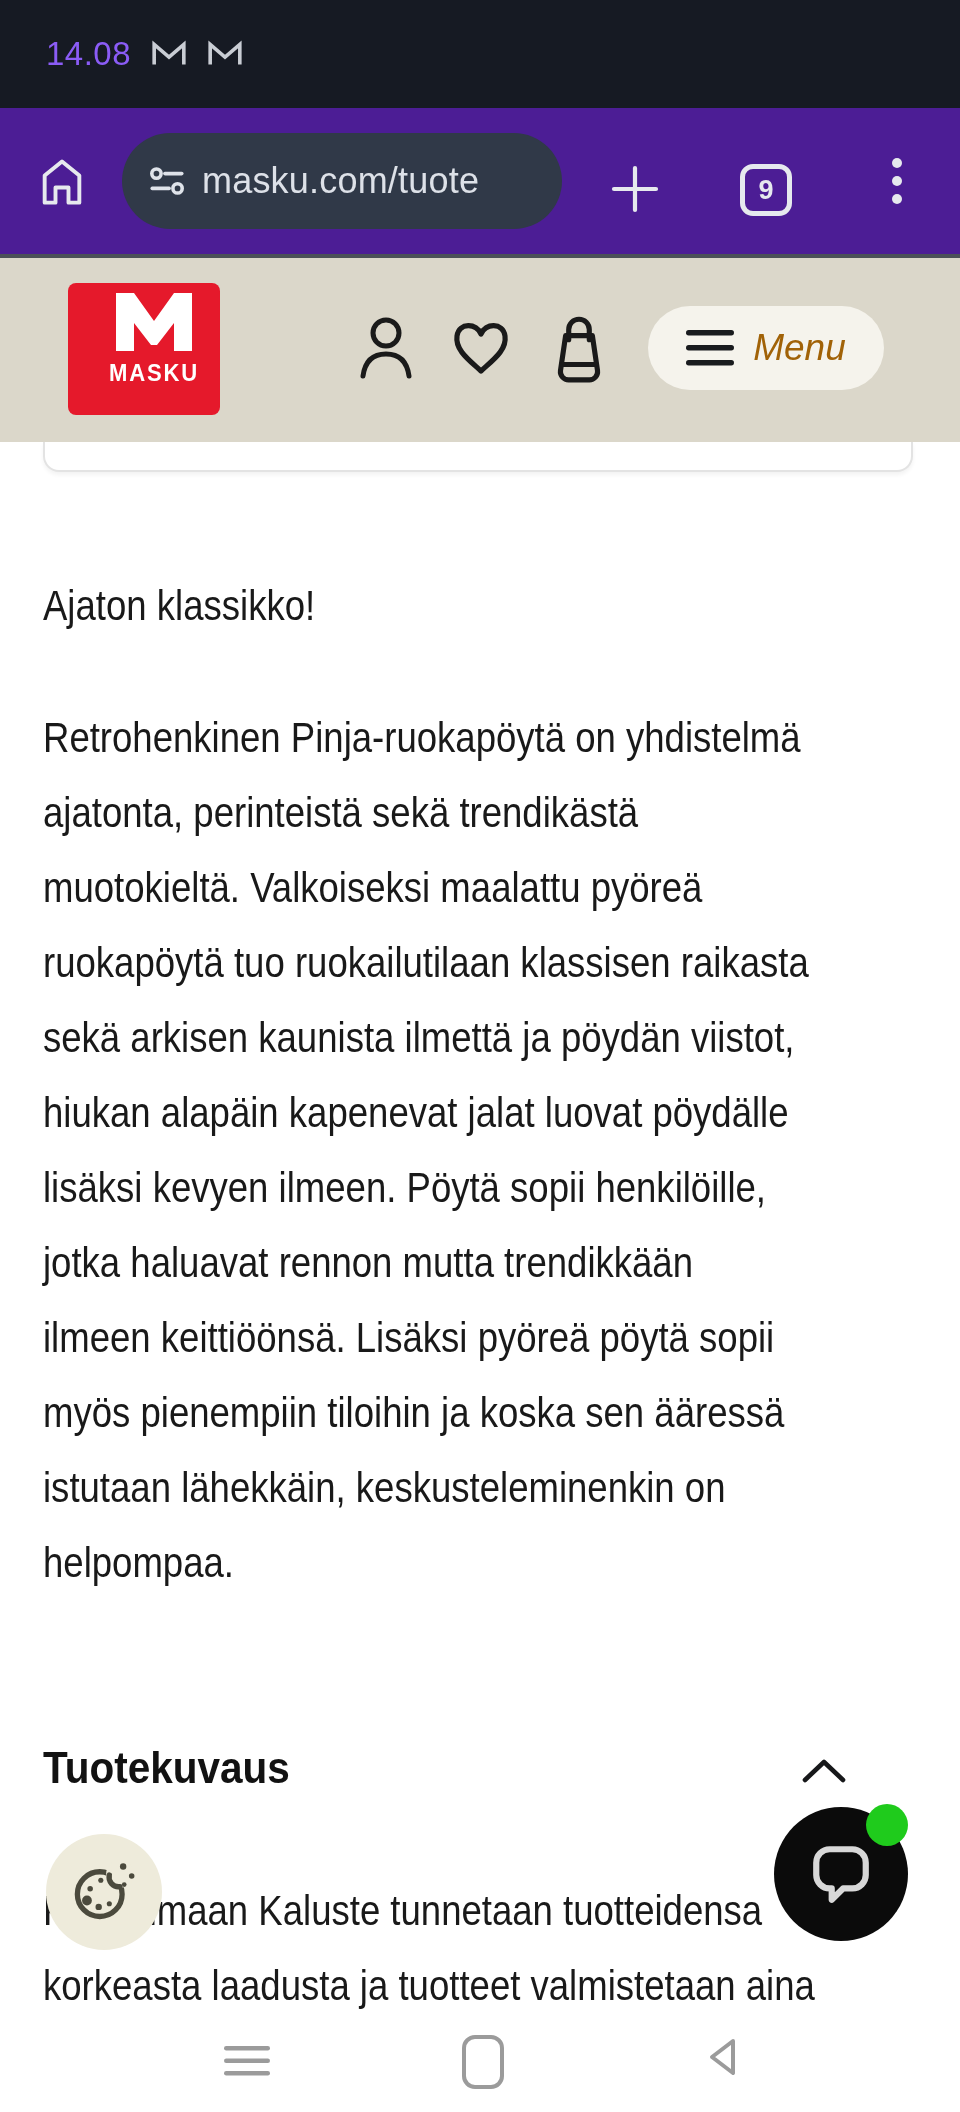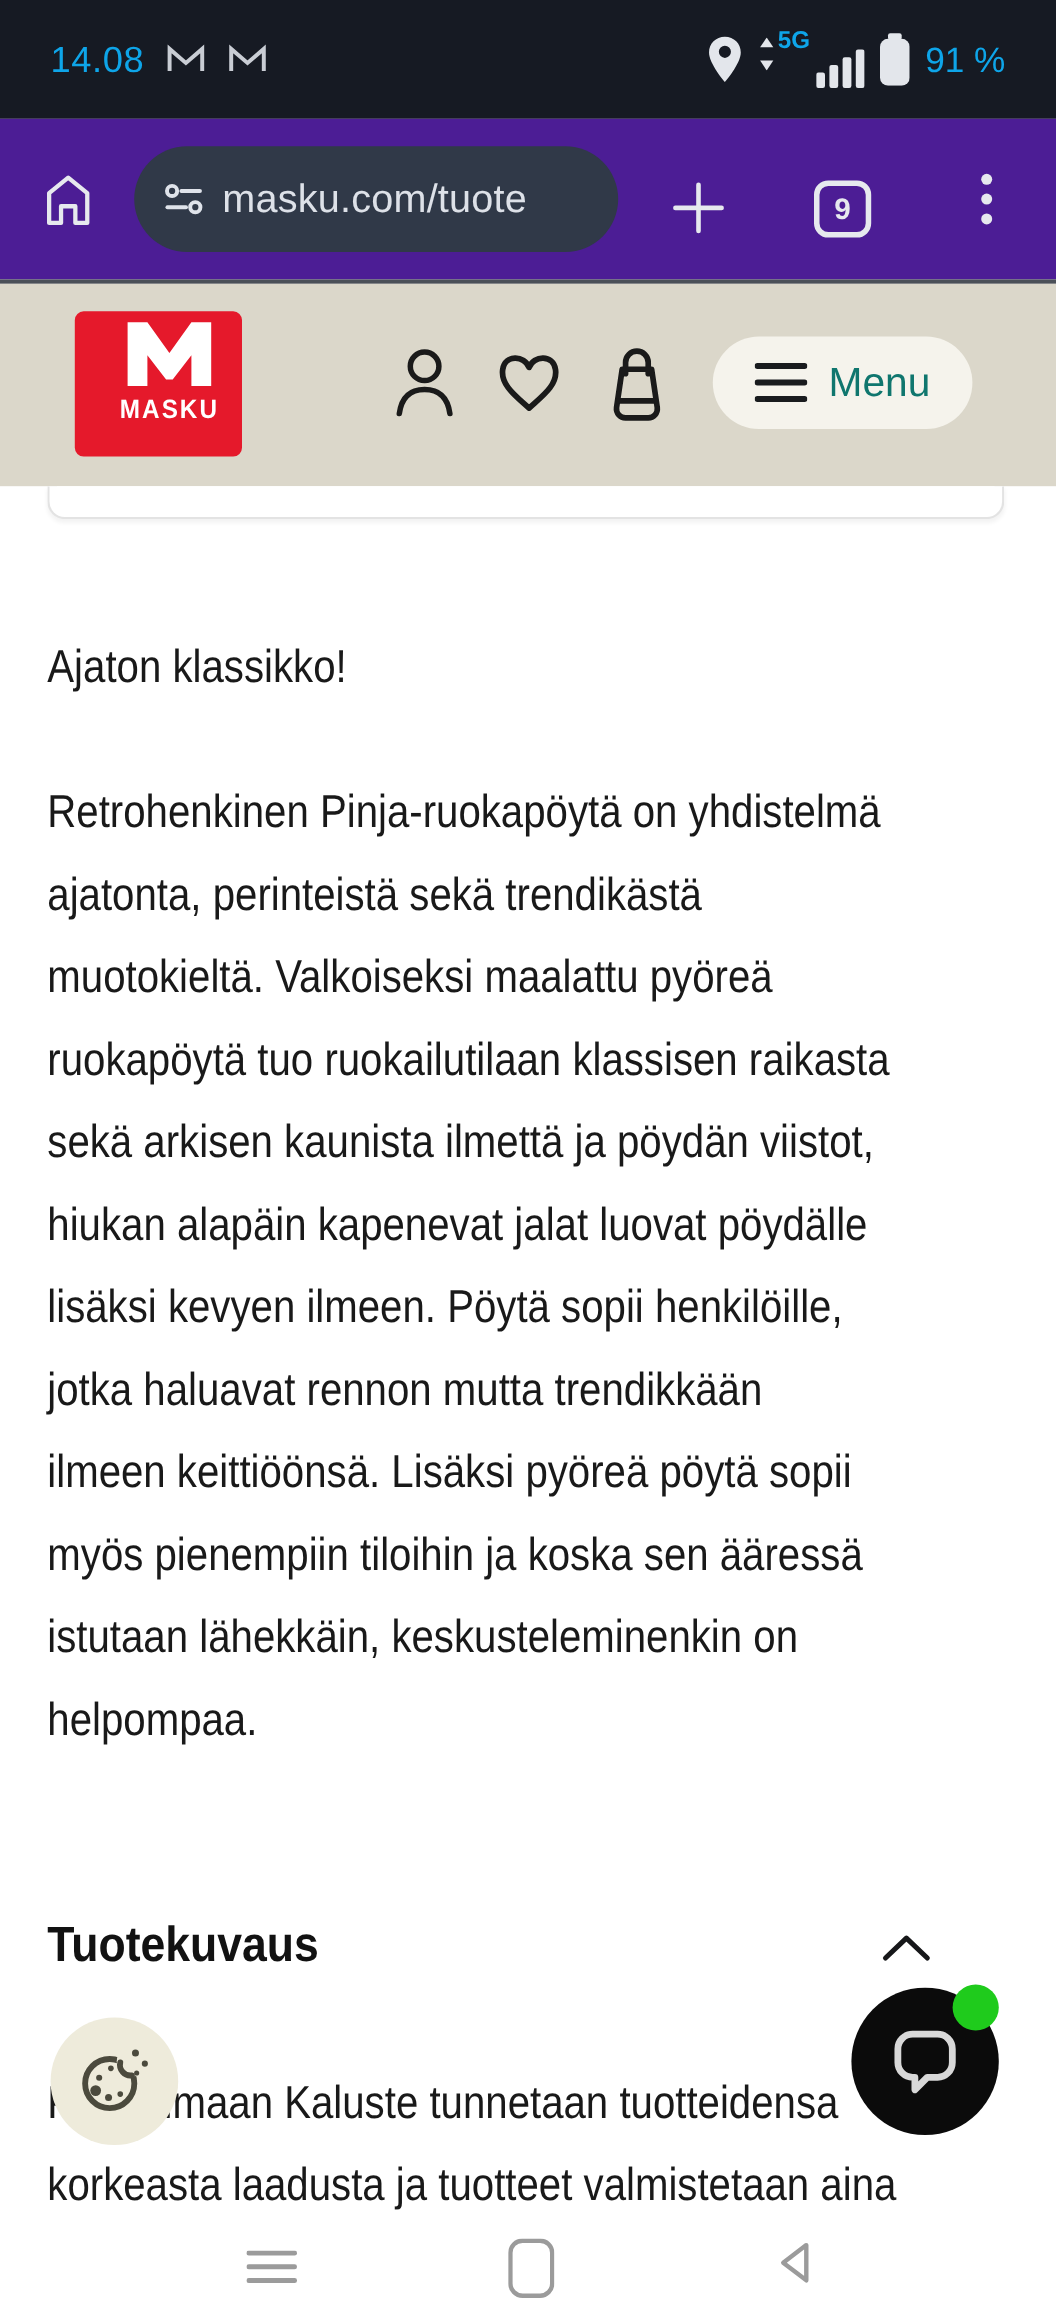--- a/index.html
+++ b/index.html
@@ -2,21 +2,21 @@
 <html><head>
 <meta charset="utf-8">
 <style>
   html,body{margin:0;padding:0;background:#fff;}
   .screen{position:relative;width:960px;height:2112px;background:#ffffff;overflow:hidden;
           font-family:"Liberation Sans",sans-serif;color:#1b1b1b;}
 
   
   .statusbar{position:absolute;left:0;top:0;width:100%;height:108px;background:#161a23;
              display:flex;align-items:center;justify-content:space-between;
-             padding:0 46px;box-sizing:border-box;color:#0ea5e9;}
+             padding:0 46px;box-sizing:border-box;color:#8b5cf6;}
   .sb-left{display:flex;align-items:center;gap:20px;}
   .sb-clock{font-size:33px;font-weight:500;letter-spacing:.5px;}
   .sb-right{display:flex;align-items:center;gap:14px;}
   .sb-pct{font-size:32px;font-weight:400;}
   .netcluster{position:relative;width:96px;height:56px;}
   .net-arrows{position:absolute;left:0;top:8px;}
   .net-label{position:absolute;left:17px;top:-2px;font-size:22px;font-weight:700;}
   .net-bars{position:absolute;right:0;bottom:2px;}
 
   
@@ -36,21 +36,21 @@
   
   .siteheader{position:absolute;left:0;top:258px;width:100%;height:184px;background:#dbd7ca;}
   .logo{position:absolute;left:68px;top:25px;width:132px;height:132px;background:#e5192b;
         border-radius:8px;display:flex;flex-direction:column;align-items:center;
         justify-content:flex-start;cursor:pointer;}
   .logo-text{color:#fff;font-size:24px;font-weight:700;letter-spacing:2px;margin-top:2px;
              transform:scaleX(.92);}
   .hicon{position:absolute;}
   .menubtn{position:absolute;left:648px;top:48px;width:236px;height:84px;background:#f5f3ec;
            border-radius:42px;display:flex;align-items:center;justify-content:center;gap:19px;}
-  .menulabel{font-size:37px;color:#0f766e;}
+  .menulabel{font-size:37px;color:#a16207;font-style:italic;}
 
   
   .cardbottom{position:absolute;left:43px;top:442px;width:870px;height:30px;background:#fff;
               border:2px solid #e3e3e3;border-top:none;border-radius:0 0 16px 16px;
               box-sizing:border-box;box-shadow:0 3px 4px rgba(0,0,0,.05);}
   .bodytext{font-size:42px;line-height:75px;color:#191919;white-space:pre-line;
             transform:scaleX(.87);transform-origin:0 0;width:1100px;}
   .intro-heading{position:absolute;left:43px;top:568px;}
   .intro-body{position:absolute;left:43px;top:700px;}
   .section-title{position:absolute;left:43px;top:1742px;font-size:45px;font-weight:700;
@@ -79,43 +79,20 @@
 
   <header class="statusbar">
     <div class="sb-left">
       <span class="sb-clock">14.08</span>
       <svg width="36" height="28" viewBox="0 0 34 26">
         <path d="M3 23 V4 L17 16 L31 4 V23" fill="none" stroke="#c9cdd4" stroke-width="3.4"></path>
       </svg>
       <svg width="36" height="28" viewBox="0 0 34 26">
         <path d="M3 23 V4 L17 16 L31 4 V23" fill="none" stroke="#c9cdd4" stroke-width="3.4"></path>
       </svg>
-    </div>
-    <div class="sb-right">
-      <svg width="34" height="44" viewBox="0 0 24 32">
-        <path fill-rule="evenodd" fill="#e3e6eb" d="M12 1C6 1 1.5 5.5 1.5 11.5 1.5 19 12 31 12 31s10.5-12 10.5-19.5C22.5 5.5 18 1 12 1zm0 14a4 4 0 1 1 0-8 4 4 0 0 1 0 8z"></path>
-      </svg>
-      <div class="netcluster">
-        <svg class="net-arrows" width="14" height="30" viewBox="0 0 14 30">
-          <path d="M7 0 L13 9 H1 Z" fill="#e3e6eb"></path>
-          <path d="M1 21 H13 L7 30 Z" fill="#e3e6eb"></path>
-        </svg>
-        <span class="net-label">5G</span>
-        <svg class="net-bars" width="44" height="38" viewBox="0 0 44 38">
-          <rect x="0" y="24" width="8" height="14" rx="2" fill="#e3e6eb"></rect>
-          <rect x="12" y="17" width="8" height="21" rx="2" fill="#e3e6eb"></rect>
-          <rect x="24" y="10" width="8" height="28" rx="2" fill="#e3e6eb"></rect>
-          <rect x="36" y="3" width="8" height="35" rx="2" fill="#e3e6eb"></rect>
-        </svg>
-      </div>
-      <svg width="27" height="48" viewBox="0 0 26 46">
-        <rect x="7" y="0" width="12" height="6" rx="2" fill="#e3e6eb"></rect>
-        <rect x="0" y="5" width="26" height="41" rx="7" fill="#e3e6eb"></rect>
-      </svg>
-      <span class="sb-pct">91 %</span>
     </div>
   </header>
 
   <div class="toolbar">
     <svg class="tb-home" width="52" height="52" viewBox="0 0 48 48">
       <path d="M8 44 V19 L24 6 L40 19 V44 H30 V30 H18 V44 Z" fill="none" stroke="#e6e9ee" stroke-width="3.6" stroke-linejoin="round"></path>
     </svg>
     <div class="urlpill">
       <svg width="38" height="38" viewBox="0 0 36 36">
         <circle cx="8" cy="11" r="4.4" fill="none" stroke="#dfe3ea" stroke-width="3.4"></circle>

